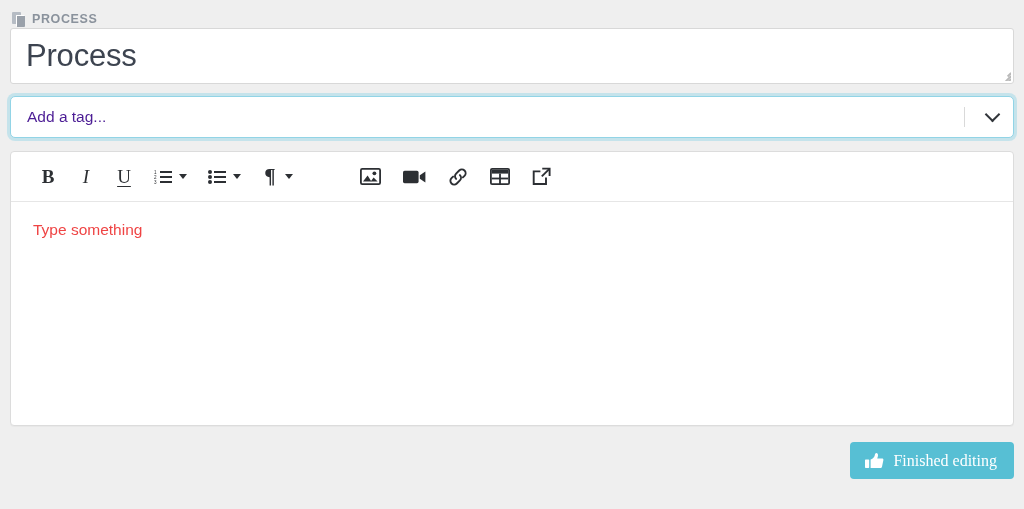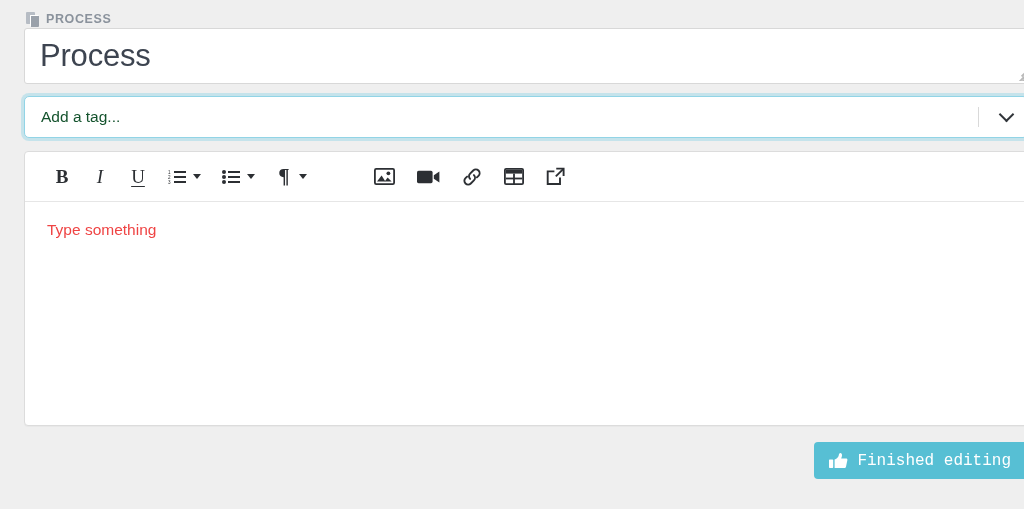--- a/index.html
+++ b/index.html
@@ -12,21 +12,21 @@
     height: 509px;
     background: #efefef;
     font-family: "Liberation Sans", sans-serif;
     overflow: hidden;
   }
 
   .page {
     width: 1024px;
     height: 509px;
     position: relative;
-    padding: 0 24px;
+    padding: 0 10px;
   }
 
   
   .section-label {
     display: flex;
     align-items: center;
     gap: 6px;
     height: 26px;
     padding-top: 12px;
     margin-left: 2px;
@@ -109,21 +109,21 @@
     border-radius: 5px;
     border: 1px solid #92d4e6;
     background: #ffffff;
     box-shadow: 0 0 0 3px rgba(147, 213, 230, 0.45);
     display: flex;
     align-items: center;
     position: relative;
   }
   .tag-placeholder {
     font-size: 15.5px;
-    color: #14532d;
+    color: #4c1d95;
     margin-left: 16px;
     flex: 1 1 auto;
   }
   .tag-sep {
     width: 1px;
     height: 20px;
     background: #d9d9d9;
     margin-right: 14px;
   }
   .tag-caret {
@@ -212,21 +212,21 @@
     display: inline-flex;
     align-items: center;
     gap: 9px;
     background: #57bfd4;
     color: #ffffff;
     border: none;
     border-radius: 4px;
     height: 37px;
     padding: 0 17px 0 15px;
     font-size: 16px;
-    font-family: Liberation Mono, monospace;
+    font-family: Liberation Serif, serif;
     cursor: pointer;
   }
   .thumb-icon { display: block; }
 </style>
 </head>
 <body>
 
 <div class="page">
 
   <div class="section-label">

